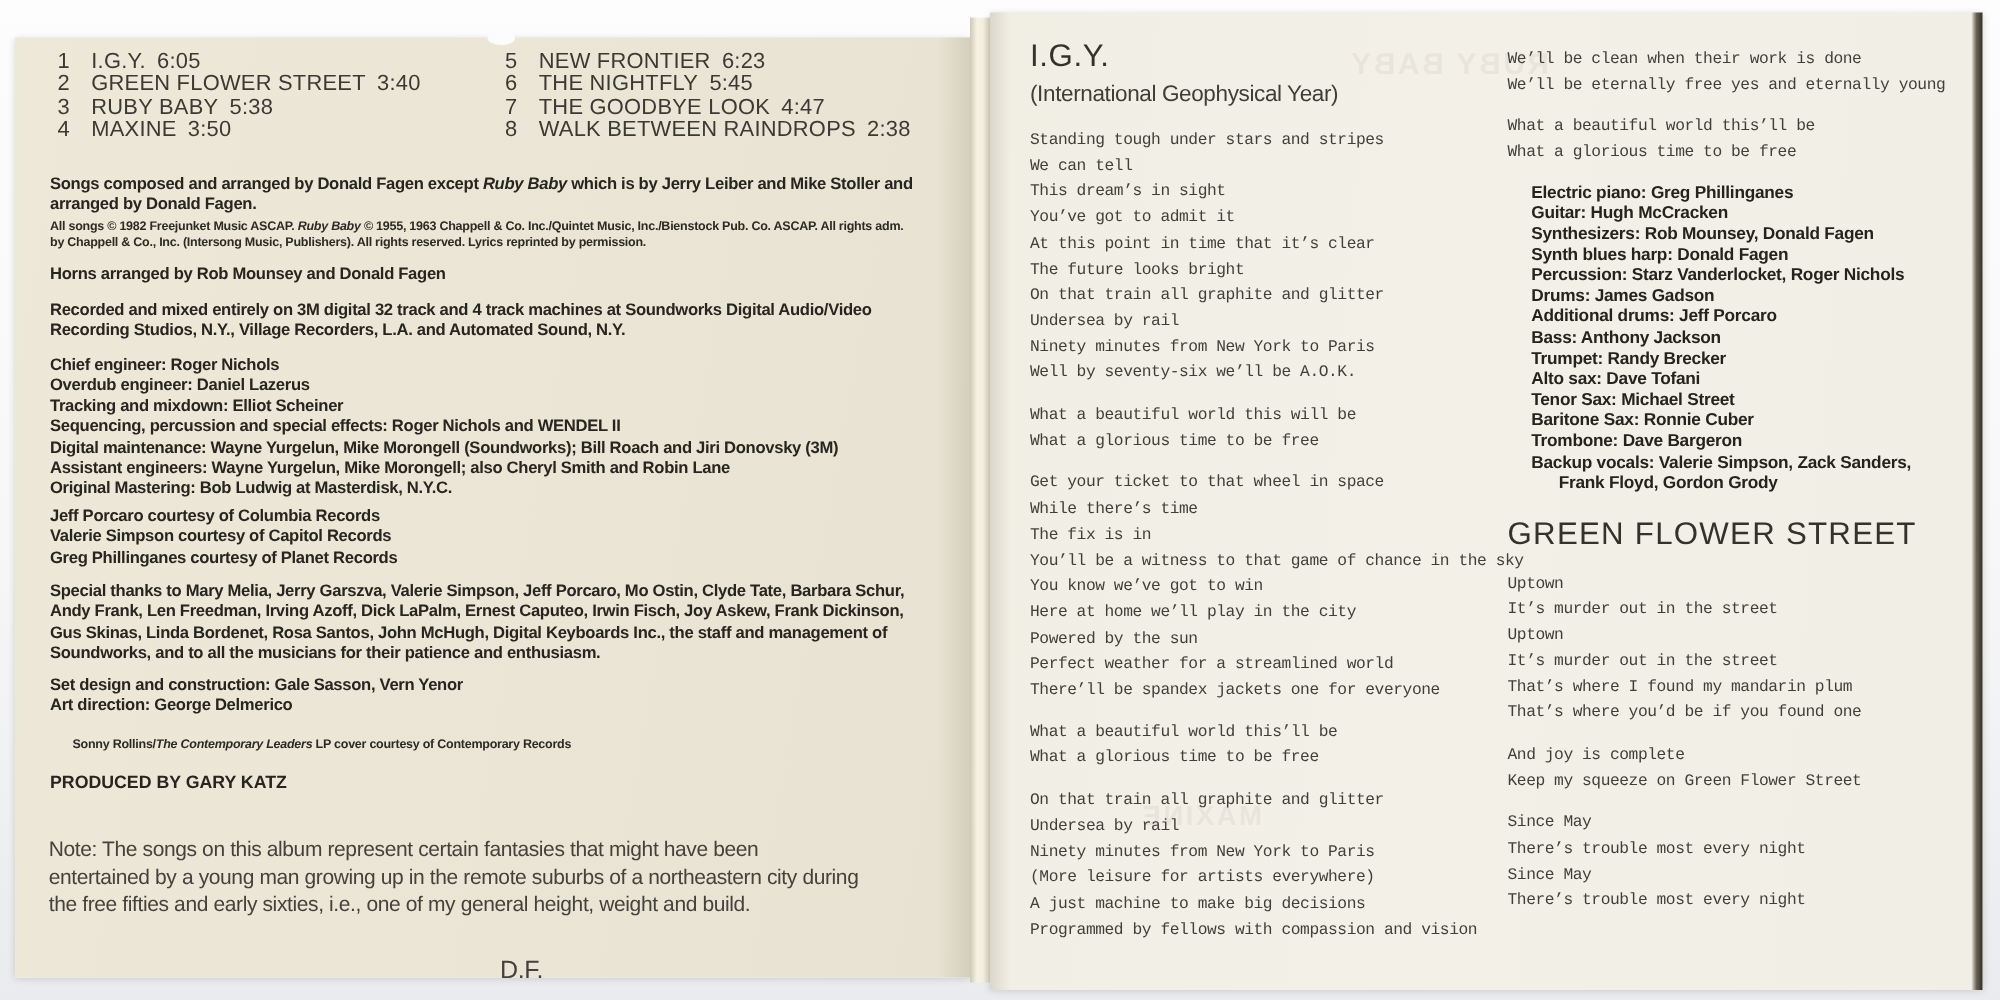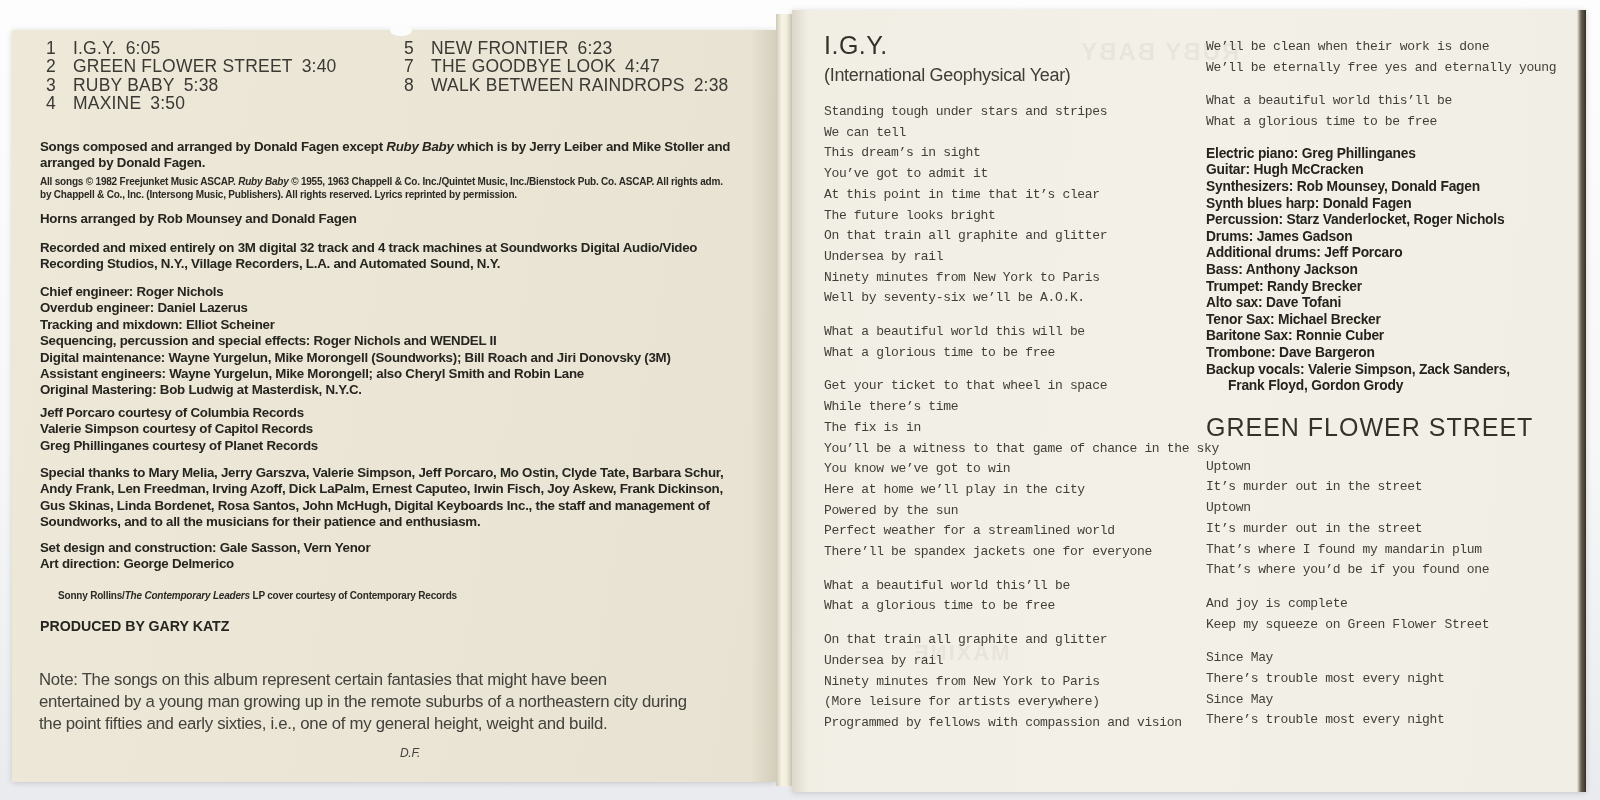--- a/index.html
+++ b/index.html
@@ -53,32 +53,32 @@
   .b-horns{top:181px;left:28px;white-space:nowrap;}
   .b-rec{top:210px;left:28px;}
   .b-eng{top:254px;left:28px;}
   .b-court{top:375px;left:28px;}
   .b-thanks{top:435px;left:28px;}
   .b-prod{top:510px;left:28px;}
   .b-lp{top:560px;left:28px;margin-left:18px;}
   .b-gk{top:588px;left:28px;font-size:14.2px;letter-spacing:0;white-space:nowrap;}
   .note{font-weight:400;font-size:16.8px;line-height:21.8px;letter-spacing:-.3px;color:#43423c;}
   .b-note{top:639px;left:27px;}
-  .b-df{top:713px;left:388px;font-size:12px;font-style:italic;}
+  .b-df{top:736px;left:388px;font-size:20px;}
 
   
   .lyr-col{position:absolute;}
   .colA{left:32px;top:20px;width:384px;}
   .colB{left:414px;top:27px;width:378px;}
   .songtitle{font-size:25px;line-height:30px;letter-spacing:.5px;color:#34332b;white-space:nowrap;}
   .subtitle{font-size:18px;line-height:26px;letter-spacing:-.3px;color:#3e3d36;margin:2px 0 14px;white-space:nowrap;}
   .stanza{margin-bottom:13px;}
   .lyr{font-size:13px;line-height:20.7px;letter-spacing:-.35px;color:#403f38;white-space:nowrap;font-family:Liberation Mono, monospace;}
   .mus{margin-top:10px;font-weight:bold;font-size:13.8px;line-height:16.6px;letter-spacing:-.2px;color:#24231d;}
-  .mus .ln{white-space:nowrap;}
+  .mus .ln{white-space:nowrap;margin-left:19px;}
   .ln.indent{padding-left:22px;}
   .songtitle.gfs{margin-top:17px;margin-bottom:15px;letter-spacing:1px;}
   .ghost{position:absolute;transform:scaleX(-1);opacity:.07;font-weight:bold;color:#6e6552;white-space:nowrap;}
   .g1{left:287px;top:28px;font-size:24px;letter-spacing:2px;}
   .g2{left:120px;top:630px;font-size:22px;letter-spacing:2px;}
 </style>
 </head>
 <body>
 
 <div class="scan">
@@ -86,20 +86,21 @@
   <div class="page left">
     <div class="notch"></div>
     <div class="blk tracks c1">
         <div class="trk"><span class="tnum">1</span><span class="ttl">I.G.Y.</span><span class="ttime">6:05</span></div>
         <div class="trk"><span class="tnum">2</span><span class="ttl">GREEN FLOWER STREET</span><span class="ttime">3:40</span></div>
         <div class="trk"><span class="tnum">3</span><span class="ttl">RUBY BABY</span><span class="ttime">5:38</span></div>
         <div class="trk"><span class="tnum">4</span><span class="ttl">MAXINE</span><span class="ttime">3:50</span></div>
       </div>
     <div class="blk tracks c2">
         <div class="trk"><span class="tnum">5</span><span class="ttl">NEW FRONTIER</span><span class="ttime">6:23</span></div>
+        <div class="trk"><span class="tnum">6</span><span class="ttl">THE NIGHTFLY</span><span class="ttime">5:45</span></div>
         <div class="trk"><span class="tnum">7</span><span class="ttl">THE GOODBYE LOOK</span><span class="ttime">4:47</span></div>
         <div class="trk"><span class="tnum">8</span><span class="ttl">WALK BETWEEN RAINDROPS</span><span class="ttime">2:38</span></div>
       </div>
     <div class="blk bold b-songs">
         <div class="ln"><span>Songs composed and arranged by Donald Fagen except </span><i>Ruby Baby</i><span> which is by Jerry Leiber and Mike Stoller and</span></div>
         <div class="ln"><span>arranged by Donald Fagen.</span></div>
       </div>
     <div class="blk small b-copy">
         <div class="ln"><span>All songs © 1982 Freejunket Music ASCAP. </span><i>Ruby Baby</i><span> © 1955, 1963 Chappell &amp; Co. Inc./Quintet Music, Inc./Bienstock Pub. Co. ASCAP. All rights adm.</span></div>
         <div class="ln"><span>by Chappell &amp; Co., Inc. (Intersong Music, Publishers). All rights reserved. Lyrics reprinted by permission.</span></div>
@@ -133,21 +134,21 @@
         <div class="ln">Set design and construction: Gale Sasson, Vern Yenor</div>
         <div class="ln">Art direction: George Delmerico</div>
       </div>
     <div class="blk small b-lp">
         <div class="ln"><span>Sonny Rollins/</span><i>The Contemporary Leaders</i><span> LP cover courtesy of Contemporary Records</span></div>
       </div>
     <div class="blk bold b-gk">PRODUCED BY GARY KATZ</div>
     <div class="blk note b-note">
         <div class="ln">Note: The songs on this album represent certain fantasies that might have been</div>
         <div class="ln">entertained by a young man growing up in the remote suburbs of a northeastern city during</div>
-        <div class="ln">the point fifties and early sixties, i.e., one of my general height, weight and build.</div>
+        <div class="ln">the free fifties and early sixties, i.e., one of my general height, weight and build.</div>
       </div>
     <div class="blk note b-df">D.F.</div>
   </div>
 
   <div class="gutter"></div>
 
   <div class="page right">
     <div class="ghost g1">RUBY BABY</div>
     <div class="ghost g2">MAXINE</div>
 
@@ -184,20 +185,21 @@
           </div>
           <div class="stanza">
             <div class="lyr">What a beautiful world this’ll be</div>
             <div class="lyr">What a glorious time to be free</div>
           </div>
           <div class="stanza">
             <div class="lyr">On that train all graphite and glitter</div>
             <div class="lyr">Undersea by rail</div>
             <div class="lyr">Ninety minutes from New York to Paris</div>
             <div class="lyr">(More leisure for artists everywhere)</div>
+            <div class="lyr">A just machine to make big decisions</div>
             <div class="lyr">Programmed by fellows with compassion and vision</div>
           </div>
         </div>
     </div>
 
     <div class="lyr-col colB">
       <div>
           <div class="stanza">
             <div class="lyr">We’ll be clean when their work is done</div>
             <div class="lyr">We’ll be eternally free yes and eternally young</div>
@@ -211,21 +213,21 @@
           <div class="ln">Electric piano: Greg Phillinganes</div>
           <div class="ln">Guitar: Hugh McCracken</div>
           <div class="ln">Synthesizers: Rob Mounsey, Donald Fagen</div>
           <div class="ln">Synth blues harp: Donald Fagen</div>
           <div class="ln">Percussion: Starz Vanderlocket, Roger Nichols</div>
           <div class="ln">Drums: James Gadson</div>
           <div class="ln">Additional drums: Jeff Porcaro</div>
           <div class="ln">Bass: Anthony Jackson</div>
           <div class="ln">Trumpet: Randy Brecker</div>
           <div class="ln">Alto sax: Dave Tofani</div>
-          <div class="ln">Tenor Sax: Michael Brecker</div>
+          <div class="ln">Tenor Sax: Michael Street</div>
           <div class="ln">Baritone Sax: Ronnie Cuber</div>
           <div class="ln">Trombone: Dave Bargeron</div>
           <div class="ln">Backup vocals: Valerie Simpson, Zack Sanders,</div>
           <div class="ln indent">Frank Floyd, Gordon Grody</div>
         </div>
       <div class="songtitle gfs">GREEN FLOWER STREET</div>
       <div>
           <div class="stanza">
             <div class="lyr">Uptown</div>
             <div class="lyr">It’s murder out in the street</div>

